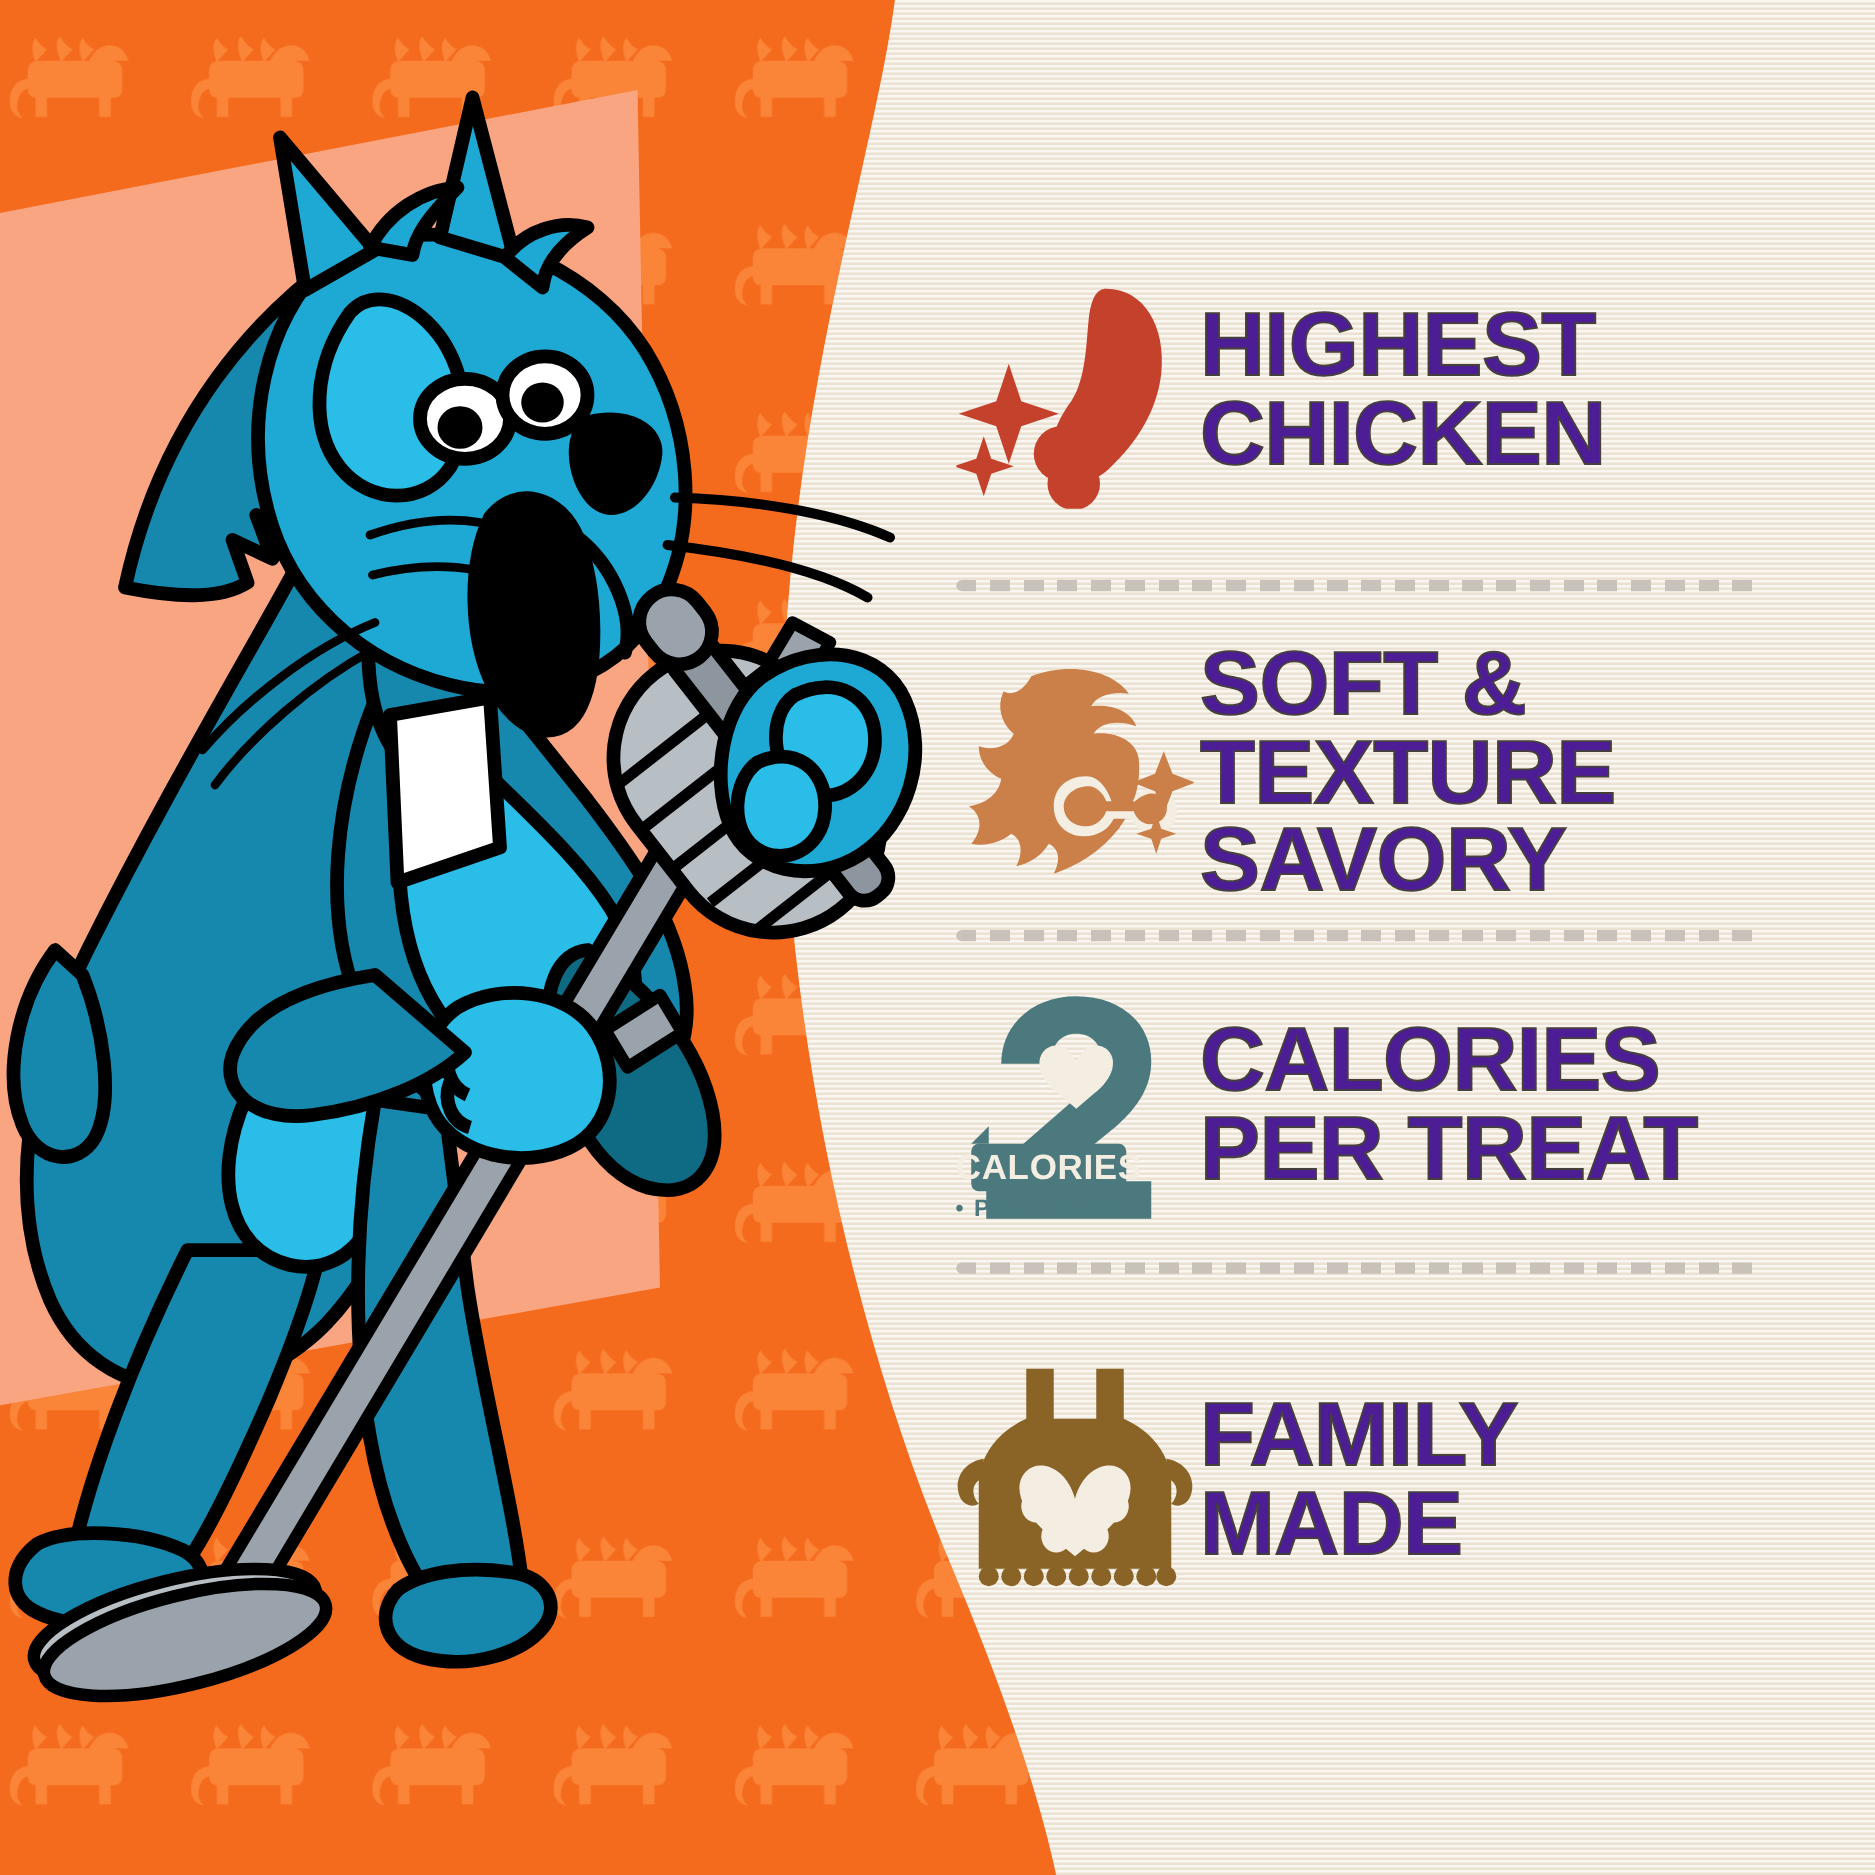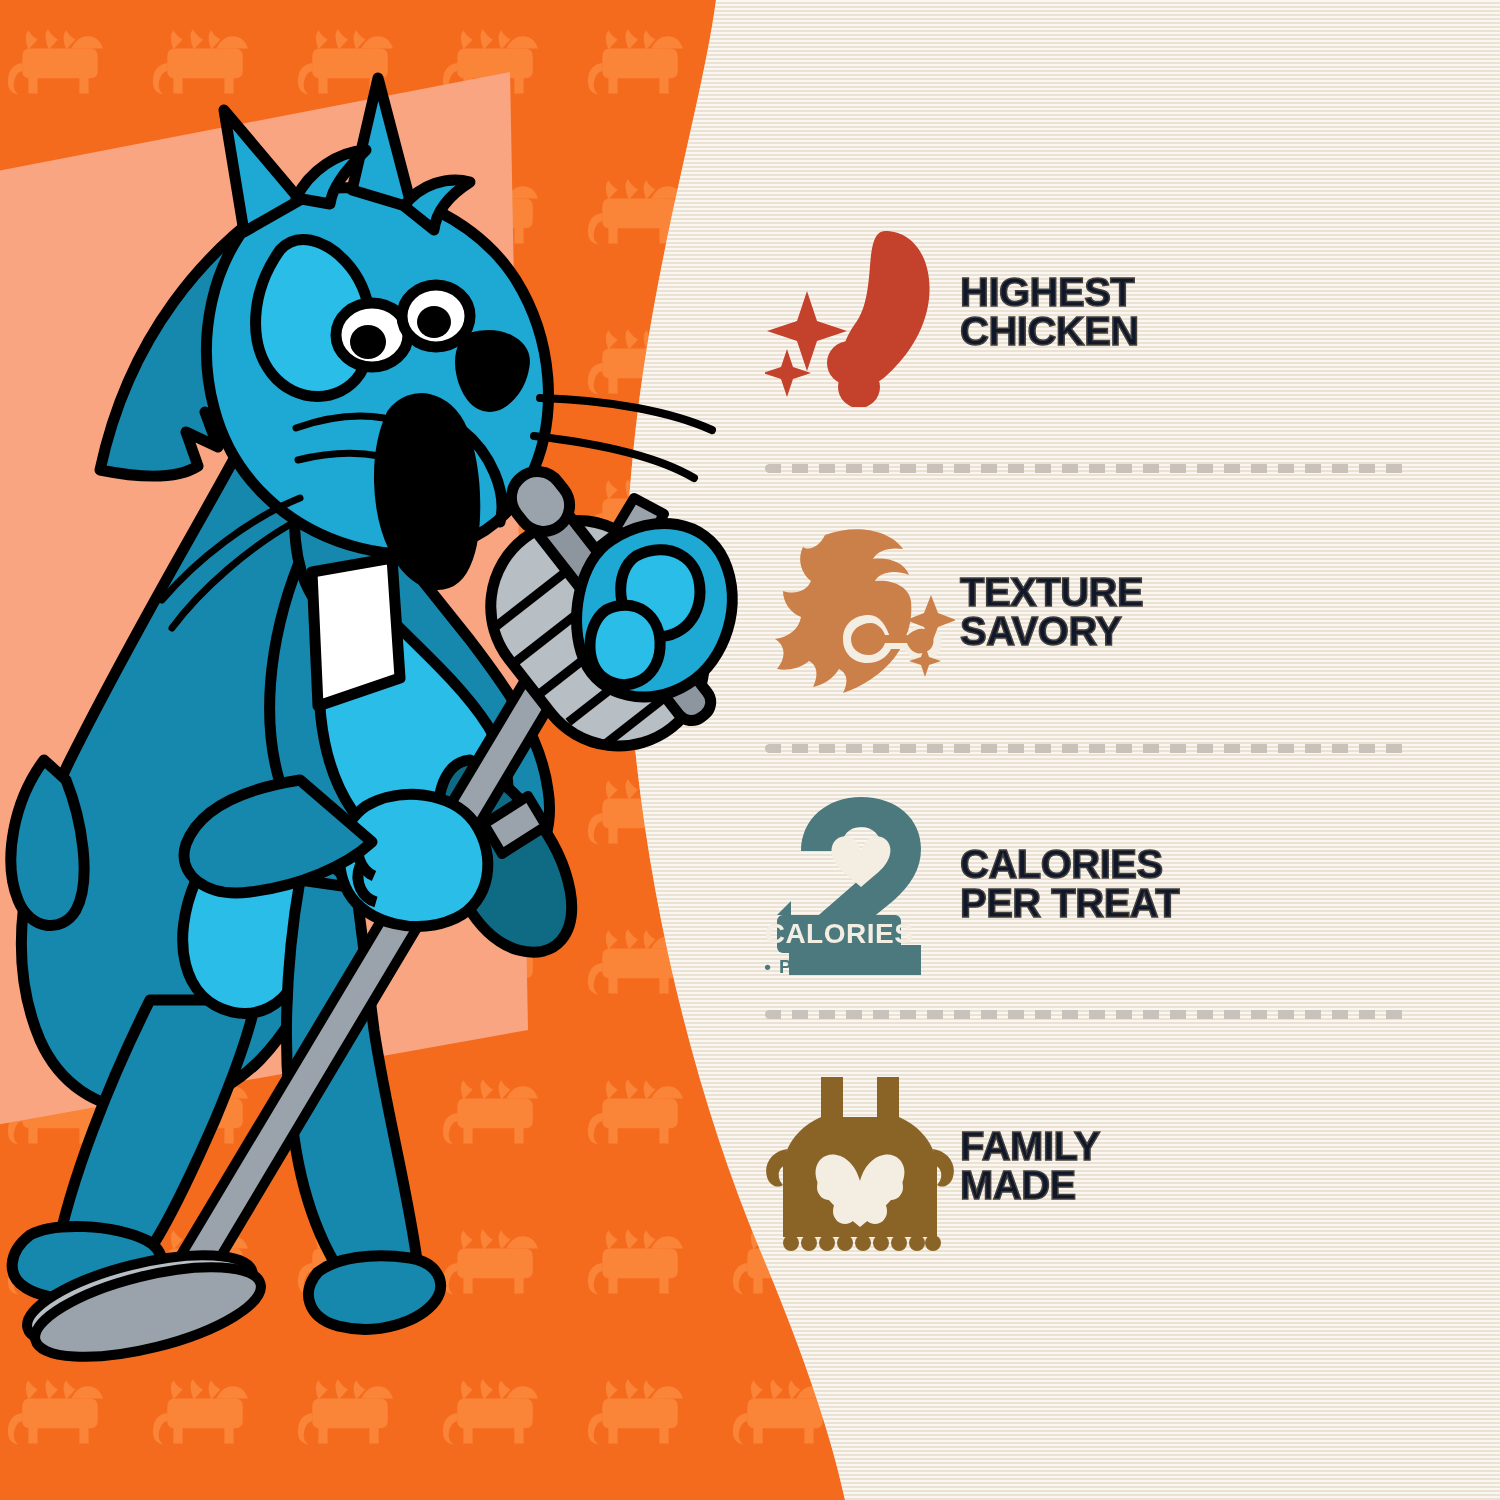--- a/index.html
+++ b/index.html
@@ -14,22 +14,22 @@
   
   .cream-panel{position:absolute;inset:0;}
 
   
   .illus{position:absolute;left:0;top:0;width:1500px;height:1500px;}
 
   
   .features{position:absolute;left:760px;top:212px;width:700px;height:1070px;}
   .feature{position:absolute;left:0;display:flex;align-items:center;width:700px;}
   .f-icon{width:200px;height:200px;flex:0 0 200px;display:flex;align-items:center;justify-content:center;}
-  .f-text{font-weight:bold;font-size:40px;line-height:0.98;letter-spacing:-0.5px;
-          color:#0f172a;text-transform:uppercase;
+  .f-text{font-weight:bold;font-size:72px;line-height:0.98;letter-spacing:-0.5px;
+          color:#4c1d95;text-transform:uppercase;
           font-family:"Liberation Sans",sans-serif;
           -webkit-text-stroke:1.5px #46403C;}
   .f-text span{display:block;white-space:nowrap;}
 
   .divider{position:absolute;left:5px;width:640px;height:9px;
       background-image:repeating-linear-gradient(to right,
         #C9C2BA 0px,#C9C2BA 16px,rgba(0,0,0,0) 16px,rgba(0,0,0,0) 27px);
       border-radius:5px;}
 </style>
 </head>
@@ -341,20 +341,21 @@
                      C144 132 150 138 158 136 C166 134 170 128 168 120
                      C166 113 158 110 151 113 C145 115 142 120 142 118
                      L120 118 C118 112 112 106 106 106 Z"></path>
 
             <path d="M166 78 L173 96 L191 103 L173 110 L166 128 L159 110 L141 103 L159 96 Z"></path>
             <path d="M160 128 L164 140 L176 144 L164 148 L160 160 L156 148 L144 144 L156 140 Z"></path>
           </g>
         </svg>
       </div>
       <div class="f-text">
+        <span>SOFT &amp;</span>
         <span>TEXTURE</span>
         <span>SAVORY</span>
       </div>
     </div>
 
     <div class="divider" style="top:532px;"></div>
 
     <div class="feature" style="top:572px;">
       <div class="f-icon">
         <svg width="190" height="190" viewBox="0 0 190 190" xmlns="http://www.w3.org/2000/svg">
@@ -377,21 +378,21 @@
         </svg>
       </div>
       <div class="f-text">
         <span>CALORIES</span>
         <span>PER TREAT</span>
       </div>
     </div>
 
     <div class="divider" style="top:798px;"></div>
 
-    <div class="feature" style="top:854px;">
+    <div class="feature" style="top:872px;">
       <div class="f-icon">
         <svg width="190" height="190" viewBox="0 0 190 190" xmlns="http://www.w3.org/2000/svg">
           <g fill="#8A6427">
 
             <path d="M56 6 L78 6 L78 48 L112 48 L112 6 L134 6 L134 62 L56 62 Z"></path>
 
             <path d="M56 46 C34 56 22 72 18 92 L18 166 L172 166 L172 92
                      C168 72 156 56 134 46 Z"></path>
 
             <path d="M22 78 C8 80 -2 92 2 106 C4 114 12 118 18 114

